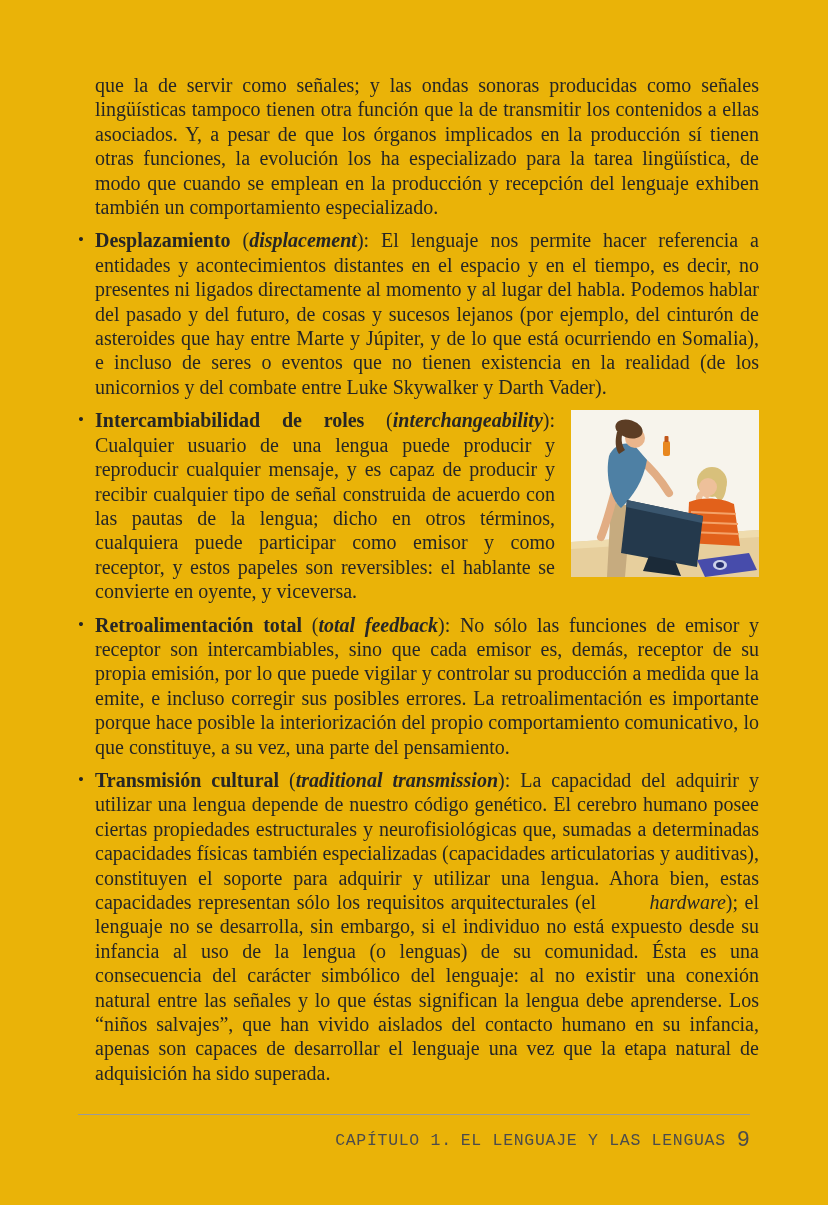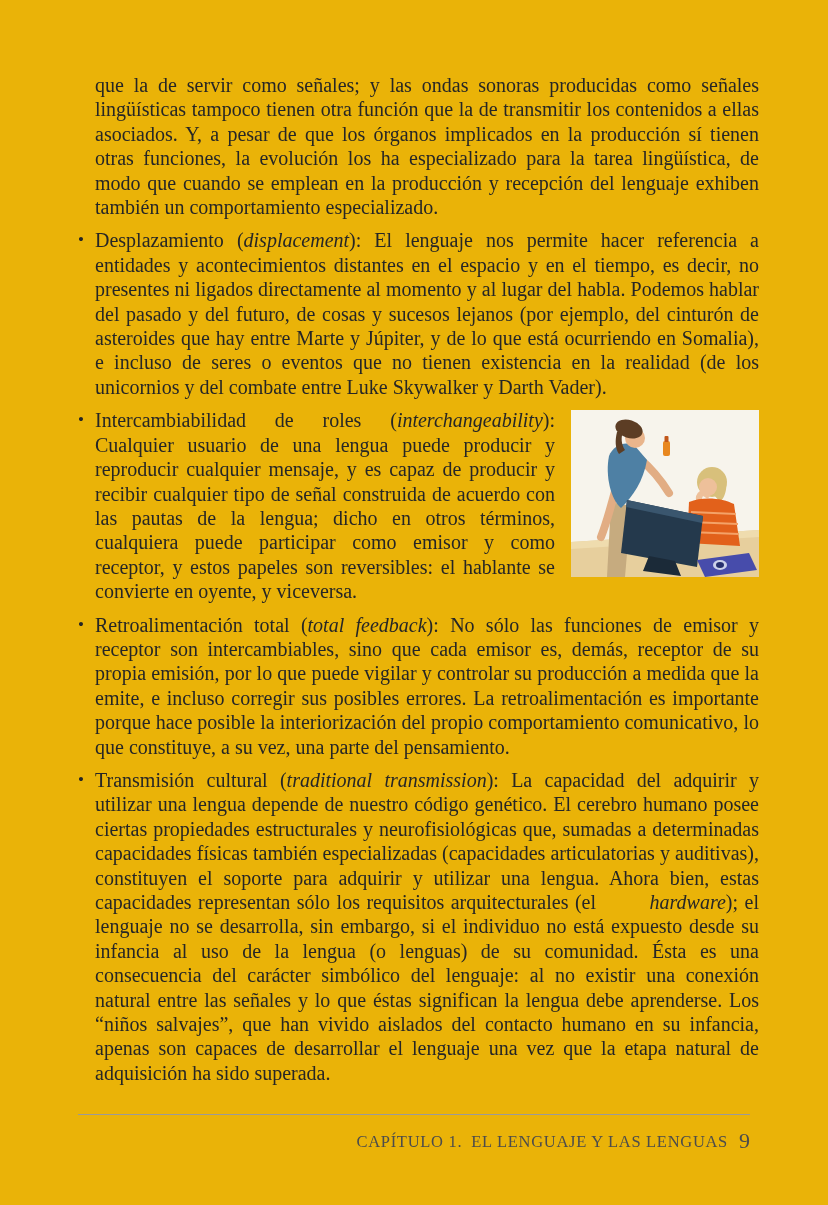--- a/index.html
+++ b/index.html
@@ -28,42 +28,42 @@
     position: relative;
     margin: 9px 0 0 0;
   }
   .marker {
     position: absolute;
     left: -17px;
     top: 0;
     font-size: 17px;
     line-height: 24.4px;
   }
-  .term { font-weight: normal; }
-  .term-en { font-weight: normal; font-style: italic; }
+  .term { font-weight: bold; }
+  .term-en { font-weight: bold; font-style: italic; }
   .it { font-style: italic; margin-left: 47px; }
   .photo-wrap {
     float: right;
     width: 188px;
     height: 167px;
     margin: 2px 0 6px 16px;
   }
   .photo-wrap svg { display: block; width: 100%; height: 100%; }
   .footer-rule {
     position: absolute;
     left: 78px;
     top: 1114px;
     width: 672px;
     border-top: 1.5px solid #9a9a9a;
   }
   .footer {
     position: absolute;
     top: 1128px;
     right: 78px;
-    font-family: Liberation Serif, serif;
+    font-family: Liberation Mono, monospace;
     font-size: 16.5px;
     letter-spacing: 0.7px;
     color: #4c4c4c;
     white-space: nowrap;
     margin-left: 35px;
   }
   .footer .chapter { }
   .footer .ftitle { margin-left: 9px; }
   .footer .num {
     font-size: 22px;

